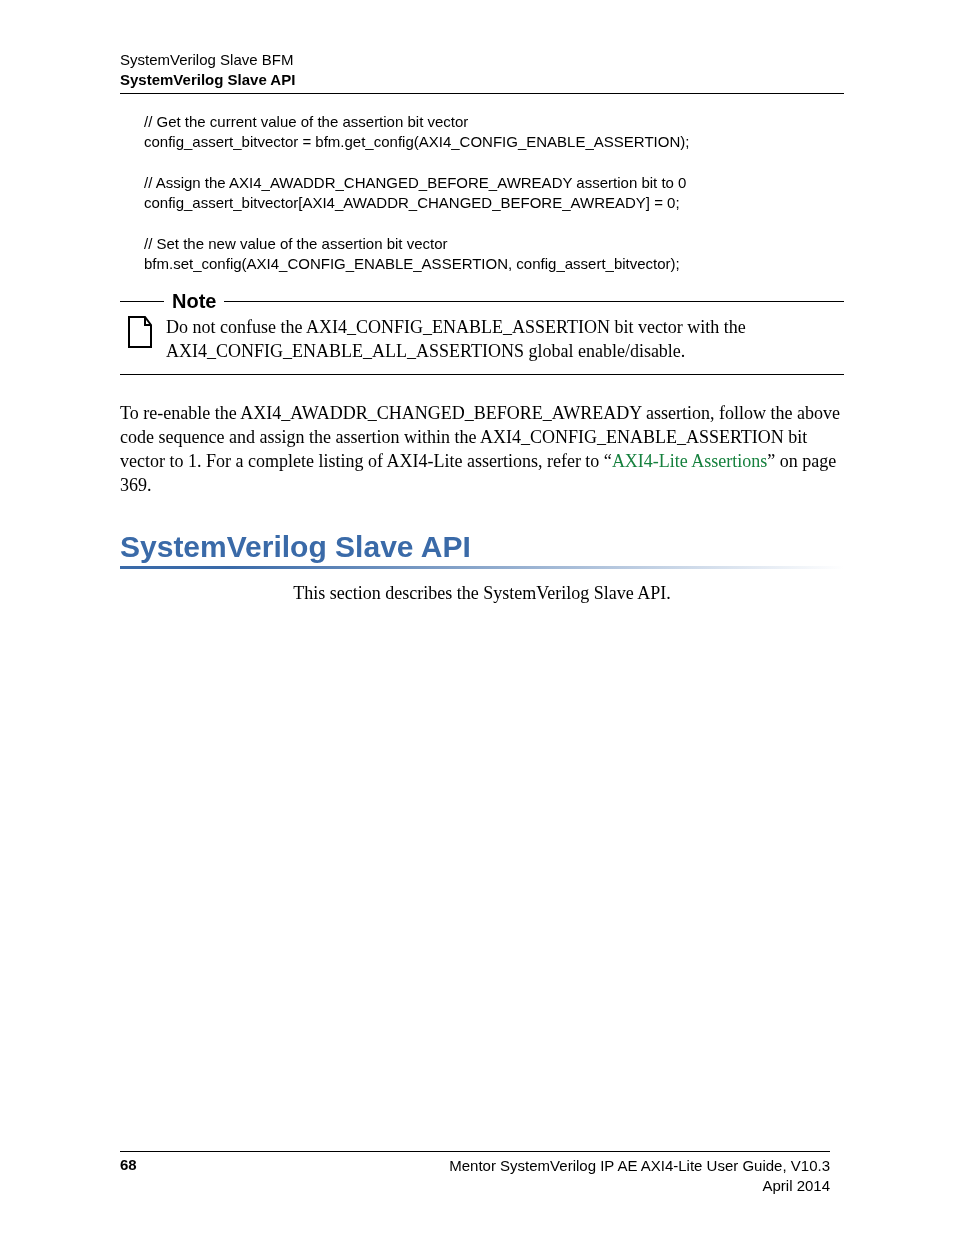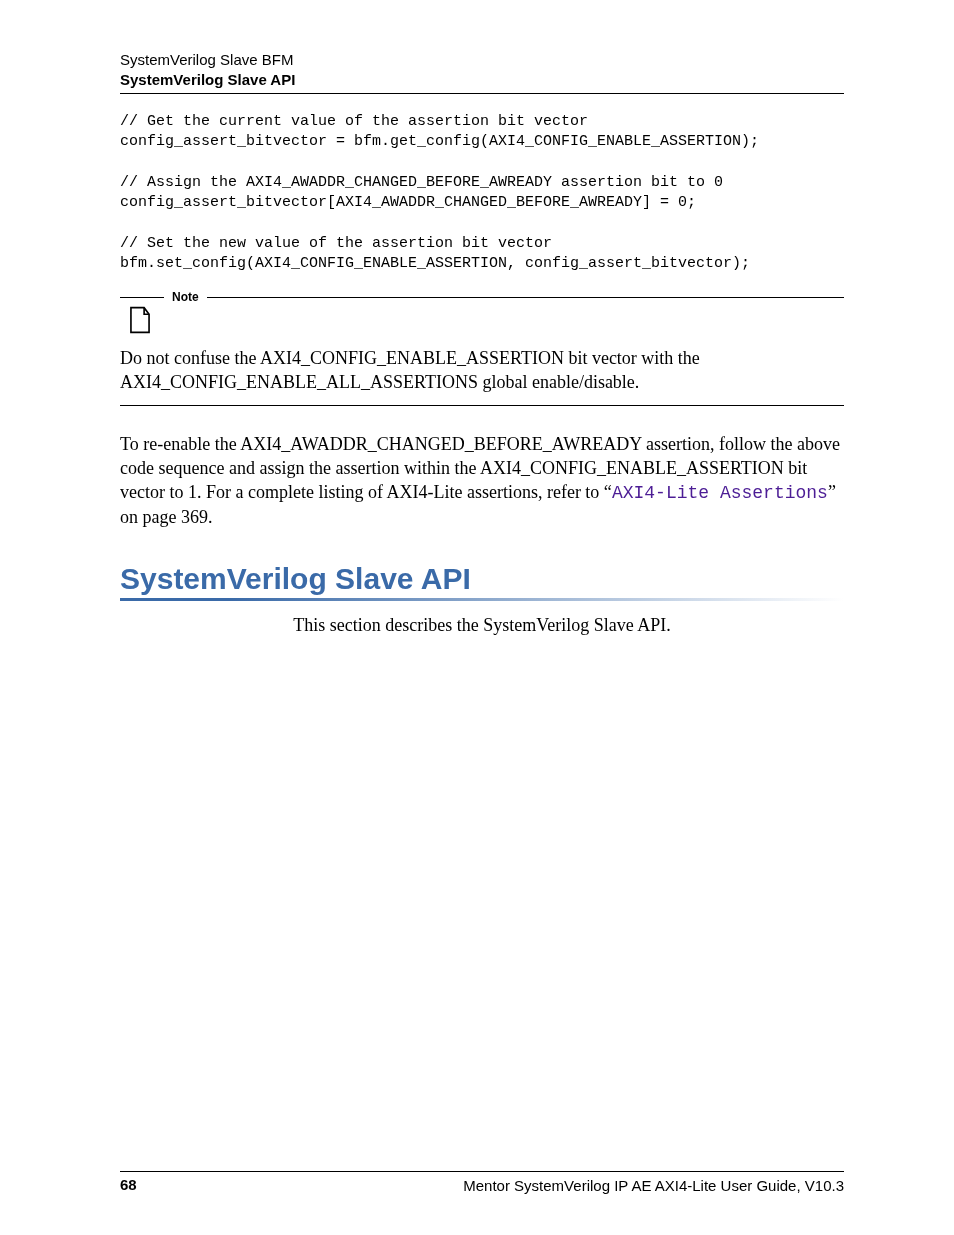--- a/index.html
+++ b/index.html
@@ -24,24 +24,25 @@
   }
   .running-header .line2 {
     font-weight: bold;
   }
   .header-rule {
     border: none;
     border-top: 1.5px solid #000;
     margin: 4px 0 18px 0;
   }
   .code-block {
-    font-family: Liberation Mono, monospace;
+    font-family: Liberation Sans, sans-serif;
     font-size: 15px;
     white-space: pre;
     line-height: 1.35;
+    margin-left: 24px;
     margin-bottom: 16px;
   }
   .note-box {
     margin: 12px 0 0 0;
     border-bottom: 1.5px solid #000;
     padding-bottom: 10px;
   }
   .note-header-row {
     display: flex;
     align-items: center;
@@ -53,47 +54,45 @@
     height: 0;
   }
   .stub-line-right {
     border-top: 1.5px solid #000;
     flex: 1;
     height: 0;
   }
   .note-label {
     font-family: Helvetica, Arial, sans-serif;
     font-weight: bold;
-    font-size: 12px;
+    font-size: 20px;
   }
   .note-body-row {
     display: flex;
     align-items: flex-start;
     gap: 12px;
     margin-top: 2px;
-    flex-direction: column;
   }
   .note-icon {
     width: 28px;
     height: 34px;
     flex: 0 0 28px;
     margin-left: 6px;
   }
   .note-text {
     font-size: 18px;
     line-height: 1.35;
   }
   .body-para {
     font-size: 18px;
     line-height: 1.35;
     margin-top: 26px;
   }
   .link {
-    color: #4c1d95;
-    font-family: Liberation Mono, monospace;
+    color: #15803d;
   }
   .section-heading {
     font-family: Helvetica, Arial, sans-serif;
     font-weight: bold;
     font-size: 30px;
     color: #3a6aa8;
     margin-top: 32px;
     margin-bottom: 0;
   }
   .heading-underline {
@@ -103,21 +102,21 @@
     background: linear-gradient(to right, #3a6aa8 0%, #3a6aa8 15%, rgba(58,106,168,0.0) 100%);
   }
   .section-intro {
     font-size: 18px;
     line-height: 1.35;
     text-align: center;
   }
   .footer {
     position: absolute;
     left: 120px;
-    right: 110px;
+    right: 124px;
     bottom: 40px;
   }
   .footer-rule {
     border: none;
     border-top: 1.5px solid #000;
     margin-bottom: 4px;
   }
   .footer-row {
     display: flex;
     justify-content: space-between;
@@ -174,17 +173,18 @@
   <h1 class="section-heading">SystemVerilog Slave API</h1>
   <div class="heading-underline"></div>
   <div class="section-intro">This section describes the SystemVerilog Slave API.</div>
 
   <div class="footer">
     <hr class="footer-rule">
     <div class="footer-row">
       <div class="footer-page">68</div>
       <div class="footer-right">
         <div>Mentor SystemVerilog IP AE AXI4-Lite User Guide, V10.3</div>
+        <div>April 2014</div>
       </div>
     </div>
   </div>
 
 </div>
 
 </body></html>

